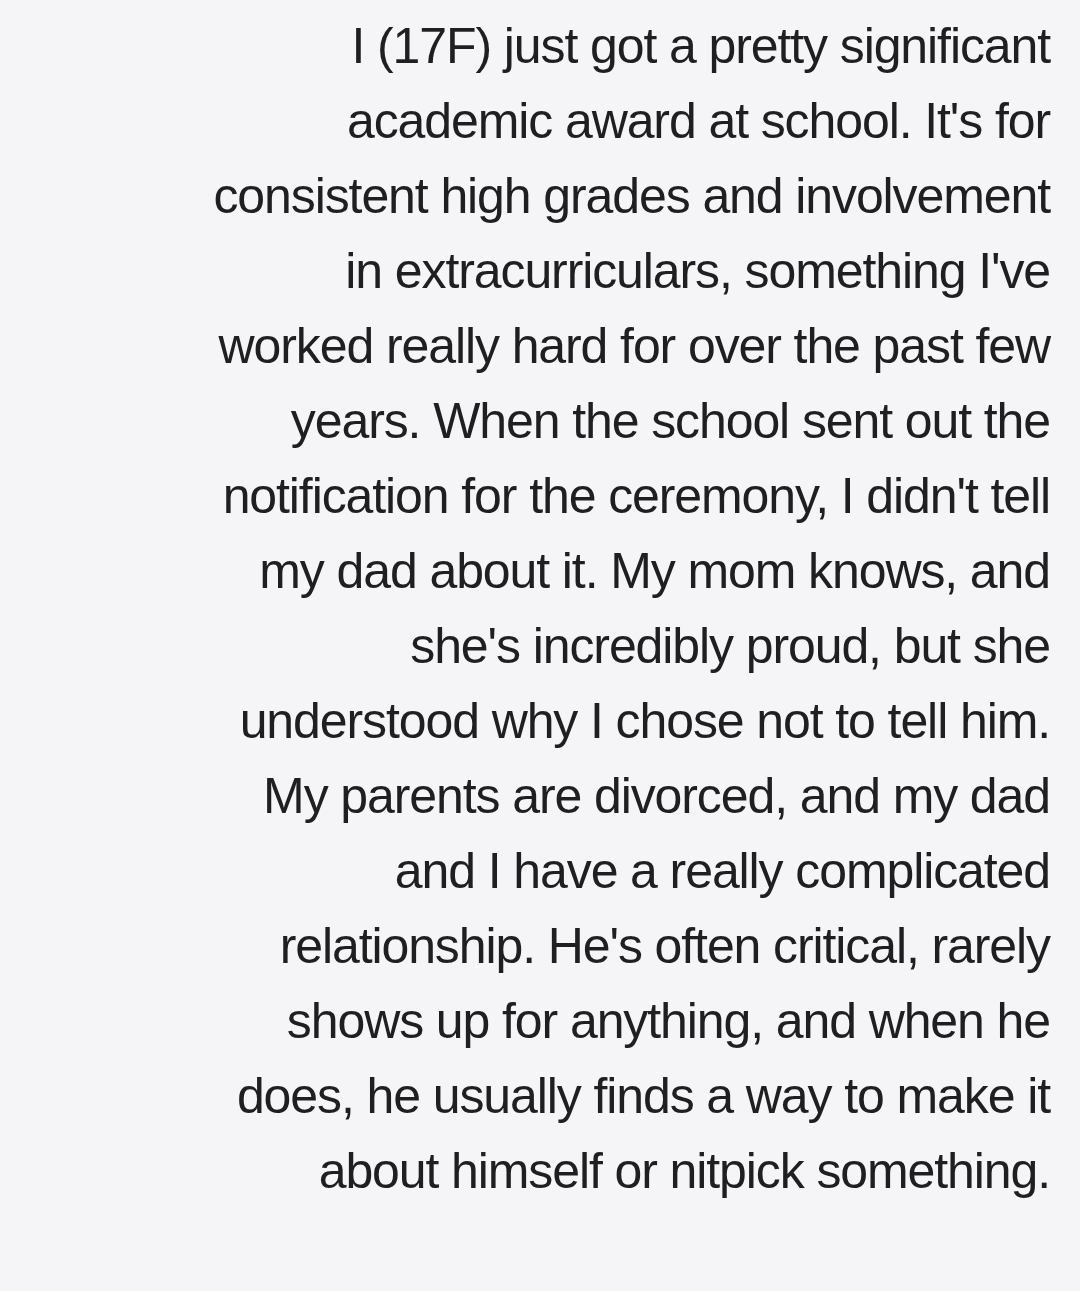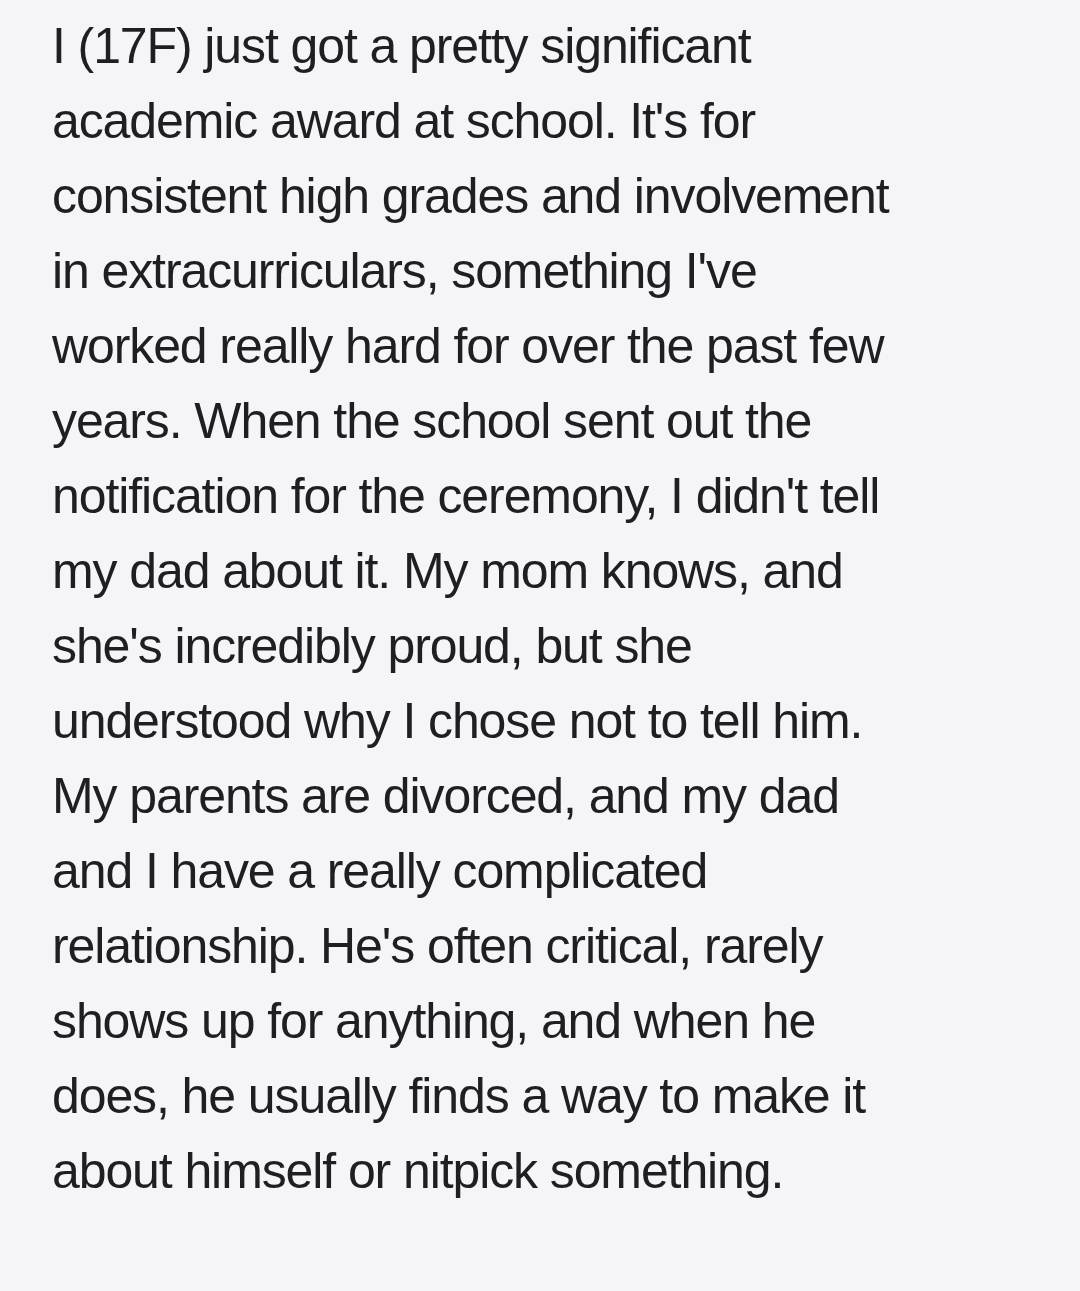--- a/index.html
+++ b/index.html
@@ -15,20 +15,21 @@
   }
   .post-text {
     box-sizing: border-box;
     padding: 9px 30px 0 52px;
     font-size: 50px;
     line-height: 75px;
     letter-spacing: -1.1px;
     color: #1f1e21;
     white-space: pre-line;
     font-weight: 400;
+    text-align: right;
   }
 </style>
 </head>
 <body>
 
 <div class="post-text">I (17F) just got a pretty significant
 academic award at school. It's for
 consistent high grades and involvement
 in extracurriculars, something I've
 worked really hard for over the past few

